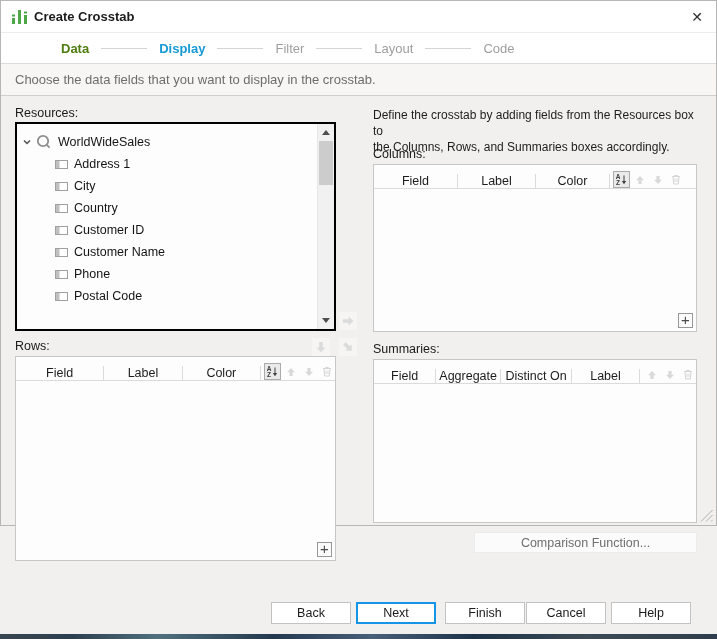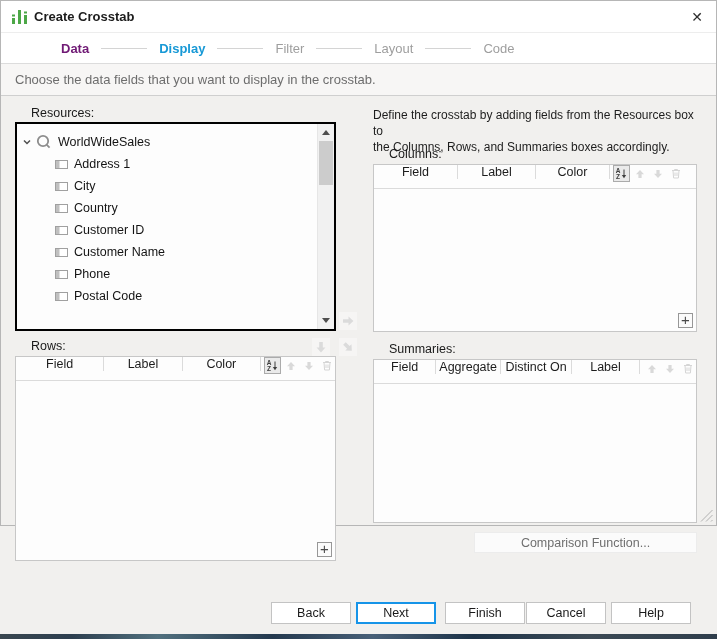--- a/index.html
+++ b/index.html
@@ -16,32 +16,32 @@
   .title { position:absolute; left:33px; top:0; height:32px; line-height:32px;
            font-size:13px; font-weight:bold; color:#1c1c1c; }
   .close-btn { position:absolute; right:8px; top:5px; width:22px; height:22px;
                display:flex; align-items:center; justify-content:center;
                font-size:14px; color:#2e2e2e; cursor:default; }
 
   
   .steps { position:absolute; left:0; top:32px; right:0; height:30px; background:#fff;
            display:flex; align-items:center; padding-left:14px; font-size:13px; }
   .step { white-space:nowrap; }
-  .step-done { color:#701a75; font-weight:bold;padding-left:46px; }
+  .step-done { color:#4d7c0f; font-weight:bold;padding-left:46px; }
   .step-active { color:#1899d6; font-weight:bold; }
   .step-pending { color:#9e9e9e;text-align:right; }
   .dash { width:46px; height:1px; background:#d4d4d4; margin:0 12px; }
 
   
   .subtitle { position:absolute; left:0; top:62px; right:0; height:33px; background:#f7f6f5;
               border-top:1px solid #dcdcdc; border-bottom:1px solid #cfcfcf;
               display:flex; align-items:center; padding-left:14px;
               font-size:13px; color:#6d6d6d; }
 
-  .panel-label { position:absolute; font-size:12.5px; color:#1a1a1a;margin-left:16px; }
+  .panel-label { position:absolute; font-size:12.5px; color:#1a1a1a; }
 
   
   .listbox { position:absolute; background:#fdfdfd; border:2px solid #000000; }
 
   
   .tree-rows { position:absolute; left:0; top:0; right:17px; bottom:0; padding-top:7px; overflow:hidden; }
   .tree-row { height:22px; display:flex; align-items:center; font-size:12.5px; color:#141414; }
   .lvl0 { padding-left:5px; } .lvl1 { padding-left:19px; } .lvl2 { padding-left:38px; }
   .chev { width:10px; height:10px; margin-right:4px; display:flex; align-items:center; }
   .ticon { margin-right:6px; display:flex; align-items:center; }
@@ -59,21 +59,21 @@
   .sb-thumb { position:absolute; left:1px; top:17px; width:14px; height:44px; background:#cccccc; }
 
   
   .xfer { position:absolute; width:18px; height:18px; background:#f6f5f4;
           display:flex; align-items:center; justify-content:center; }
   .xfer svg { display:block; }
   .rot90 { transform:rotate(90deg); } .rot45 { transform:rotate(45deg); }
 
   
   .ftable { position:absolute; background:#fdfdfd; border:1px solid #c7c7c7; }
-  .fhead { height:24px; display:flex; align-items:flex-start; border-bottom:1px solid #dbdbdb; }
+  .fhead { height:24px; display:flex; align-items:flex-end; border-bottom:1px solid #dbdbdb; }
   .fcell { display:flex; align-items:center; justify-content:center; font-size:12.5px;
            color:#1c1c1c; border-right:1px solid #dbdbdb; }
   .hdr-icons { display:flex; align-items:center; gap:1px; margin-left:3px; }
   .icon-btn { width:17px; height:17px; display:flex; align-items:center; justify-content:center; }
   .sort-btn { background:#eaeaea; border:1px solid #ababab; gap:1px; }
   .az { display:flex; flex-direction:column; align-items:center; }
   .az i { display:block; font-style:normal; font-weight:bold; font-size:6.5px; line-height:6px; color:#3c3c3c; }
   .add-btn { position:absolute; right:3px; bottom:3px; width:15px; height:15px;
              border:1px solid #979797; background:#fbfbfb; color:#4a4a4a;
              font-size:15px; line-height:12px; text-align:center; }

